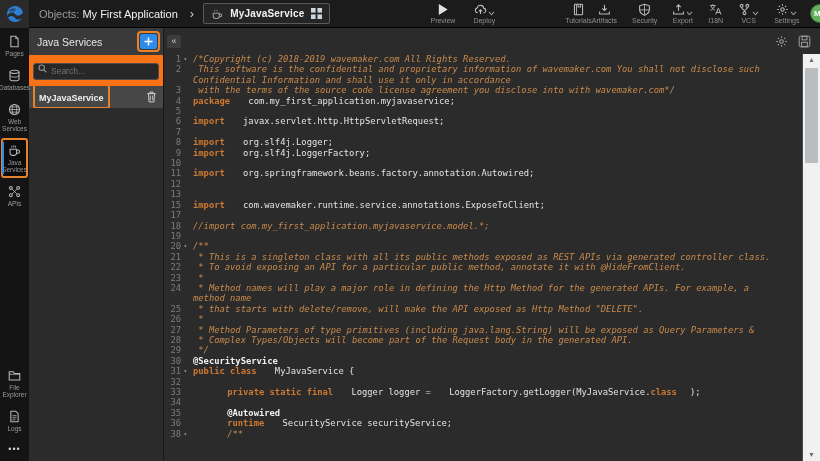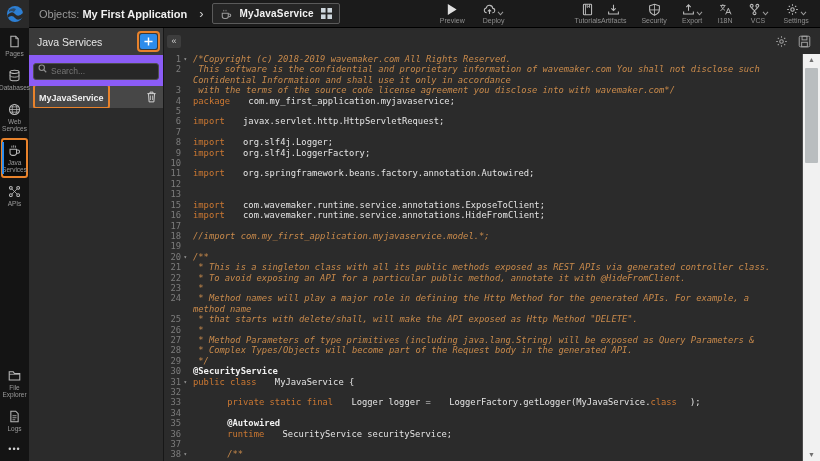--- a/index.html
+++ b/index.html
@@ -3,21 +3,21 @@
 <meta charset="utf-8">
 <style>
   * { margin:0; padding:0; box-sizing:border-box; }
   html,body { width:820px; height:461px; overflow:hidden; }
   body { background:#2b2b2b; font-family:"Liberation Sans",sans-serif; color:#ddd; }
 
   
   .topbar { height:28px; background:#1b1b1b; display:flex; align-items:center; border-bottom:1px solid #000; }
   .logo { width:29px; height:28px; background:#2a2a2a; display:flex; align-items:center; justify-content:center; flex:none; }
   .project { margin-left:10px; font-size:11px; color:#9a9a9a; white-space:nowrap; }
-  .project b { color:#f0f0f0; font-weight:bold; }
+  .project b { color:#f0f0f0; font-weight:normal; }
   .crumb-chev { color:#cfcfcf; font-size:13px; margin:0 9px 0 12px; }
   .tab { display:flex; align-items:center; gap:7px; border:1px solid #5a5a5a; background:#252525; height:21px; padding:0 7px; border-radius:2px; }
   .tab-name { font-size:10px; font-weight:bold; color:#f2f2f2; letter-spacing:.2px; }
   .tb-action { display:flex; flex-direction:column; align-items:center; justify-content:center; color:#bdbdbd; cursor:pointer; }
   .tb-icon-row { display:flex; align-items:flex-end; height:13px; gap:1px; }
   .tb-label { font-size:7px; color:#8f8f8f; margin-top:1px; white-space:nowrap; }
   .caret { color:#9a9a9a; }
   .left-actions { display:flex; align-items:center; gap:18px; margin-left:100px; }
   .tutorials-wrap { margin-left:52px; }
   .right-actions { display:flex; align-items:center; gap:15px; margin-left:auto; }
@@ -38,21 +38,21 @@
   .rail-tile.active::before { content:""; position:absolute; left:-1px; top:2px; bottom:2px; width:2px; background:#2d8ceb; }
   .rail-bottom { margin-top:auto; }
   .rail-more { text-align:center; color:#cfcfcf; font-size:9px; letter-spacing:1px; padding:6px 0 7px; cursor:pointer; }
 
   
   .panel { width:135px; background:#2c2c2c; border-right:1px solid #171717; display:flex; flex-direction:column; flex:none; }
   .panel-header { height:27px; background:#3a3a3a; display:flex; align-items:center; padding:0 3px 0 8px; flex:none; }
   .panel-title { font-size:10.5px; color:#e6e6e6; }
   .add-anno { margin-left:auto; border:2px solid #e8822b; border-radius:4px; padding:1px; }
   .add-btn { width:17px; height:15px; background:#2d8ceb; border-radius:2px; color:#fff; display:flex; align-items:center; justify-content:center; cursor:pointer; }
-  .search-row { padding:5px 4px 6px; background:#8b5cf6; position:relative; flex:none; }
+  .search-row { padding:5px 4px 6px; background:#f97316; position:relative; flex:none; }
   .search-input { width:100%; height:17px; background:#272727; border:1px solid #4d4d4d; border-radius:3px;
                   color:#9a9a9a; font-size:8.5px; padding:0 4px 0 17px; outline:none; font-family:"Liberation Sans",sans-serif; }
   .search-icon { position:absolute; left:9px; top:9px; color:#8f8f8f; }
   .svc-item { height:22px; background:#474747; display:flex; align-items:center; padding:0 6px 0 4px; cursor:pointer; }
   .svc-name-anno { border:2px solid #e8822b; border-radius:3px; padding:1px 4px 2px; }
   .svc-name { font-size:9px; font-weight:bold; color:#f0f0f0; white-space:nowrap; }
   .svc-trash { margin-left:auto; color:#d6d6d6; cursor:pointer; display:flex; }
 
   
   .editor { flex:1; display:flex; flex-direction:column; background:#2b2b2b; min-width:0; }
@@ -60,21 +60,21 @@
   .collapse-btn { width:14px; height:13px; background:#3d3d3d; border-radius:2px; color:#d0d0d0; font-size:9px;
                   line-height:12px; text-align:center; cursor:pointer; }
   .ed-tools { margin-left:auto; display:flex; gap:10px; color:#a2a2a2; }
   .ed-tools span { cursor:pointer; display:flex; }
   .editor-body { flex:1; display:flex; min-height:0; }
   .code-scroll { flex:1; overflow:hidden; font-family:"DejaVu Sans Mono",monospace; font-size:8.8px; line-height:10.4px; }
   .code-row { display:flex; }
   .gutter { width:25px; flex:none; text-align:right; padding-right:2px; color:#7c7c7c; position:relative; }
   .fold { display:inline-block; width:6px; color:#9a9a9a; font-size:6px; vertical-align:1px; }
   .code-text { flex:1; white-space:pre-wrap; word-break:break-word; padding-left:4px; padding-right:24px; color:#e4e4e4; }
-  .tk-kw { color:#cc7832; font-weight:normal; }
+  .tk-kw { color:#cc7832; font-weight:bold; }
   .tk-cm { color:#c98a4b; font-style:italic; }
   .tk-pl { color:#e4e4e4;margin-left:13px; }
   .tk-ann { color:#f0f0f0; font-weight:bold; }
   .tk-op { color:#a8a8a8; }
 
   
   .vscroll { width:18px; background:#f1f1f1; border-left:1px solid #4a4a4a; display:flex; flex-direction:column; flex:none; }
   .sb-btn { height:12px; color:#707070; font-size:7px; text-align:center; line-height:12px; background:#f1f1f1; flex:none; cursor:pointer; }
   .sb-thumb { margin:2px 2px 0; height:95px; background:#b9bdbf; border-radius:1px; flex:none; cursor:pointer; }
   svg { display:block; }
@@ -426,24 +426,20 @@
           </div>
           <div class="code-row">
             <div class="gutter">13<span class="fold"></span></div>
             <div class="code-text">&nbsp;</div>
           </div>
           <div class="code-row">
             <div class="gutter">15<span class="fold"></span></div>
             <div class="code-text"><span class="tk-kw">import</span><span class="tk-pl"> com.wavemaker.runtime.service.annotations.ExposeToClient;</span></div>
           </div>
           <div class="code-row">
-            <div class="gutter">16<span class="fold"></span></div>
-            <div class="code-text"><span class="tk-kw">import</span><span class="tk-pl"> com.wavemaker.runtime.service.annotations.HideFromClient;</span></div>
-          </div>
-          <div class="code-row">
             <div class="gutter">17<span class="fold"></span></div>
             <div class="code-text">&nbsp;</div>
           </div>
           <div class="code-row">
             <div class="gutter">18<span class="fold"></span></div>
             <div class="code-text"><span class="tk-cm">//import com.my_first_application.myjavaservice.model.*;</span></div>
           </div>
           <div class="code-row">
             <div class="gutter">19<span class="fold"></span></div>
             <div class="code-text">&nbsp;</div>
@@ -463,21 +459,21 @@
           <div class="code-row">
             <div class="gutter">23<span class="fold"></span></div>
             <div class="code-text"><span class="tk-cm"> *</span></div>
           </div>
           <div class="code-row">
             <div class="gutter">24<span class="fold"></span></div>
             <div class="code-text"><span class="tk-cm"> * Method names will play a major role in defining the Http Method for the generated APIs. For example, a method name</span></div>
           </div>
           <div class="code-row">
             <div class="gutter">25<span class="fold"></span></div>
-            <div class="code-text"><span class="tk-cm"> * that starts with delete/shall, will make the API exposed as Http Method "DELETE".</span></div>
+            <div class="code-text"><span class="tk-cm"> * that starts with delete/remove, will make the API exposed as Http Method "DELETE".</span></div>
           </div>
           <div class="code-row">
             <div class="gutter">26<span class="fold"></span></div>
             <div class="code-text"><span class="tk-cm"> *</span></div>
           </div>
           <div class="code-row">
             <div class="gutter">27<span class="fold"></span></div>
             <div class="code-text"><span class="tk-cm"> * Method Parameters of type primitives (including java.lang.String) will be exposed as Query Parameters &amp;</span></div>
           </div>
           <div class="code-row">
@@ -508,24 +504,20 @@
             <div class="gutter">34<span class="fold"></span></div>
             <div class="code-text">&nbsp;</div>
           </div>
           <div class="code-row">
             <div class="gutter">35<span class="fold"></span></div>
             <div class="code-text"><span class="tk-pl">    </span><span class="tk-ann">@Autowired</span></div>
           </div>
           <div class="code-row">
             <div class="gutter">36<span class="fold"></span></div>
             <div class="code-text"><span class="tk-pl">    </span><span class="tk-kw">runtime</span><span class="tk-pl"> SecurityService securityService;</span></div>
-          </div>
-          <div class="code-row">
-            <div class="gutter">37<span class="fold"></span></div>
-            <div class="code-text">&nbsp;</div>
           </div>
           <div class="code-row">
             <div class="gutter">38<span class="fold">▾</span></div>
             <div class="code-text"><span class="tk-pl">    </span><span class="tk-cm">/**</span></div>
           </div>
         </div>
       <div class="vscroll">
         <div class="sb-btn">▲</div>
         <div class="sb-thumb"></div>
         <div style="flex:1"></div>

